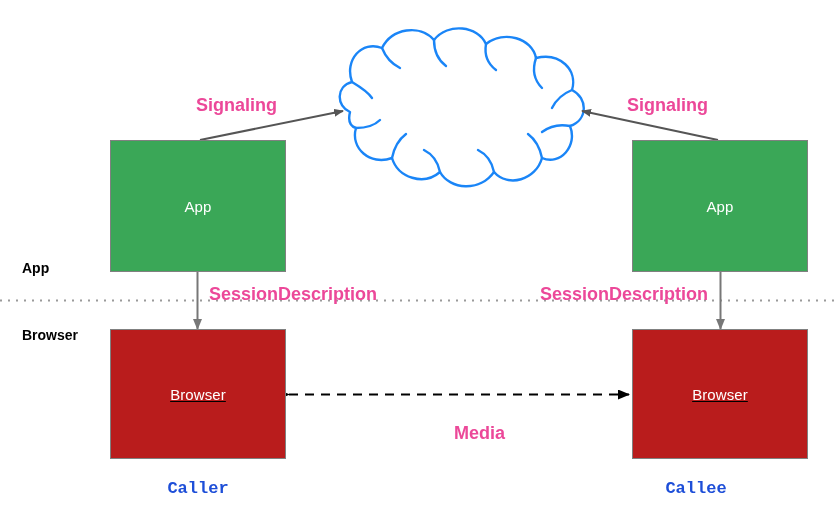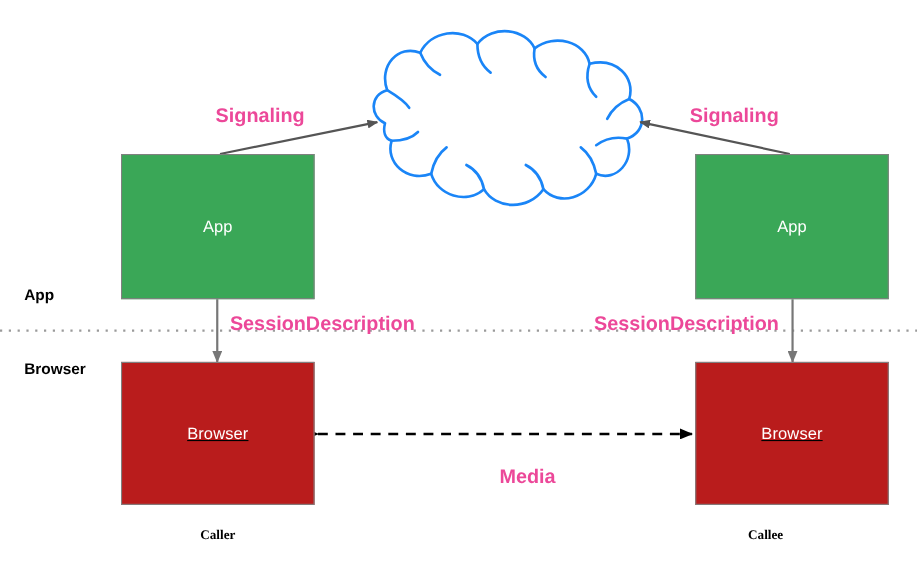--- a/index.html
+++ b/index.html
@@ -55,24 +55,24 @@
     position: absolute;
     font-size: 14px;
     font-weight: bold;
     color: #000000;
     font-family: "Liberation Sans", "DejaVu Sans", sans-serif;
     white-space: nowrap;
     line-height: 1;
   }
   .role-label {
     position: absolute;
-    font-size: 12px;
+    font-size: 17px;
     font-weight: bold;
-    color: #000000;
-    font-family: Liberation Serif, serif;
+    color: #1d4ed8;
+    font-family: Liberation Mono, monospace;
     white-space: nowrap;
     text-align: center;
     line-height: 1;
   }
 </style>
 </head>
 <body>
 
 <div id="canvas">
 

